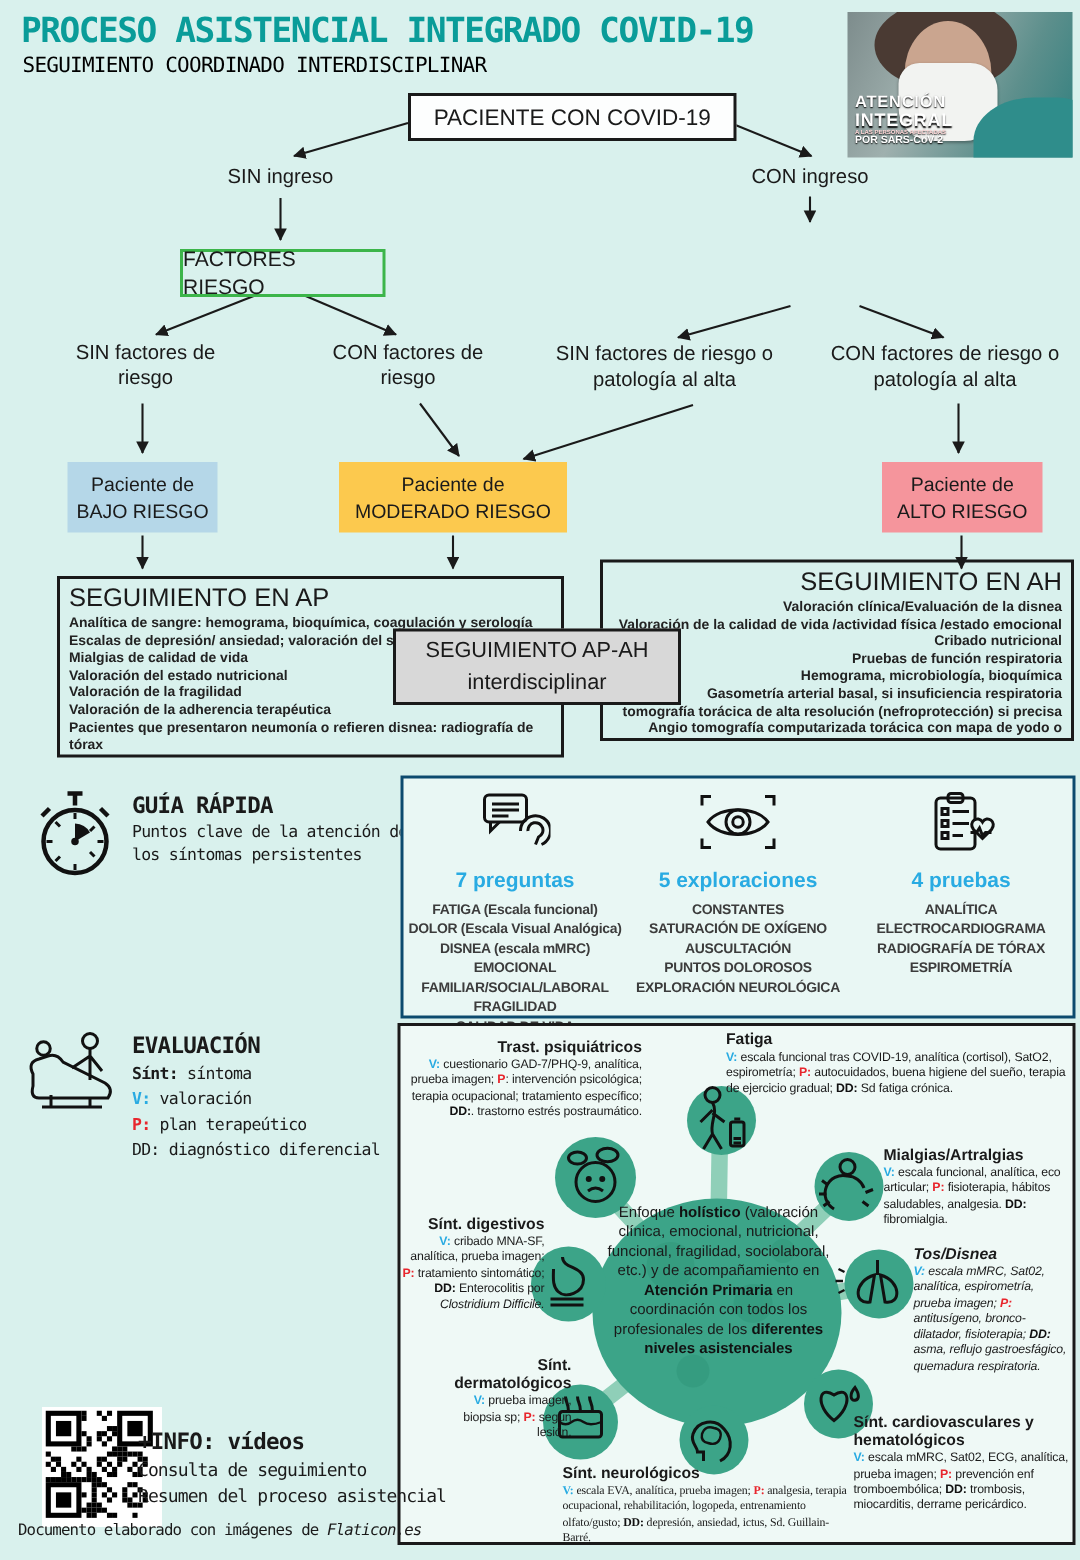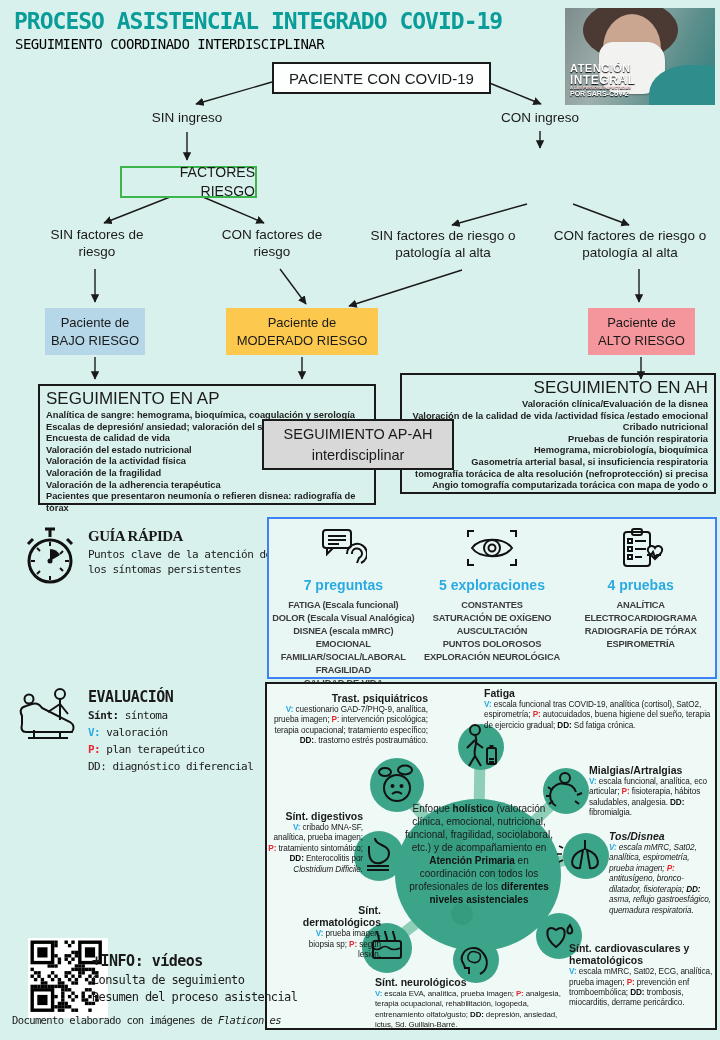--- a/index.html
+++ b/index.html
@@ -16,34 +16,34 @@
   .photo .scrub{position:absolute;right:-14px;bottom:-18px;width:80px;height:58px;border-radius:50% 30% 0 0;background:#2f8d8b;}
   .photo .cap{position:absolute;left:5px;bottom:8px;text-align:left;color:#fff;line-height:1;text-shadow:0 1px 1px #000;}
   .photo .cap .l1{font-size:11px;font-weight:bold;letter-spacing:0.5px;}
   .photo .cap .l2{font-size:12px;font-weight:bold;letter-spacing:0.5px;}
   .photo .cap .l3{font-size:4px;font-weight:bold;color:#ffd9d9;}
   .photo .cap .l4{font-size:7px;font-weight:bold;color:#fff;}
   
   .fbox{background:#fdfefe;border:2px solid #1a1a1a;display:flex;align-items:center;justify-content:center;
         text-align:center;font-size:15px;font-weight:500;}
   .obox{background:transparent;border:2px solid;display:flex;align-items:center;justify-content:center;
-        text-align:right;font-size:14px;font-weight:500;line-height:1.35;}
+        text-align:left;font-size:14px;font-weight:500;line-height:1.35;}
   .flabel{text-align:center;font-size:13.5px;font-weight:500;line-height:1.25;}
   .pbox{display:flex;flex-direction:column;align-items:center;justify-content:center;
         text-align:center;font-size:13px;font-weight:500;line-height:1.35;}
   .segbox{border:2px solid #1a1a1a;background:transparent;padding:3px 6px;}
   .segbox .stitle{font-size:17px;font-weight:500;margin-bottom:1px;}
   .seglist div{font-size:9.3px;font-weight:bold;line-height:11.6px;color:#222;}
   .grayc{background:#d8d8d8;border:2px solid #1a1a1a;display:flex;flex-direction:column;
          align-items:center;justify-content:center;font-size:14.5px;font-weight:500;line-height:1.4;}
   
   .mono{font-family:"DejaVu Sans Mono",monospace;}
-  .gtitle{font-size:15px;font-weight:bold;letter-spacing:-0.5px;font-family:Liberation Serif, serif;}
+  .gtitle{font-size:15px;font-weight:bold;letter-spacing:-0.5px;}
   .gdesc{font-size:11px;line-height:1.35;letter-spacing:-0.5px;}
-  .whitebox{background:#e9f7f4;border:2px solid #3b82f6;}
+  .whitebox{background:#e9f7f4;border:2px solid #0c4a6e;}
   .gcols{display:flex;width:100%;height:100%;}
   .gcol{flex:1;text-align:center;padding-top:8px;}
   .ghead{color:#29abe2;font-size:14px;font-weight:bold;margin:4px 0 6px;}
   .gitems div{font-size:9.3px;font-weight:bold;color:#3c3c3c;line-height:13px;letter-spacing:-0.2px;}
   
   .holbox{background:#eff9f6;border:2px solid #1a1a1a;}
   .hblock{position:absolute;}
   .htitle{font-size:10.5px;font-weight:bold;line-height:1.15;margin-bottom:1px;}
   .hbody{font-size:8.2px;line-height:10.4px;letter-spacing:-0.1px;}
   .hbody b{font-weight:bold;}
@@ -122,23 +122,22 @@
   <div class="abs pbox" style="left:588px;top:308px;width:107px;height:47px;background:#f5959c;">
     <div>Paciente de</div>
     <div>ALTO RIESGO</div>
   </div>
 
   <div class="abs segbox" style="left:38px;top:384px;width:322px;height:111px;">
     <div class="stitle">SEGUIMIENTO EN AP</div>
     <div class="seglist">
         <div>Analítica de sangre: hemograma, bioquímica, coagulación y serología</div>
         <div>Escalas de depresión/ ansiedad; valoración del sueño</div>
-        <div>Encuesta de calidad de vida</div>
+        <div>Mialgias de calidad de vida</div>
         <div>Valoración del estado nutricional</div>
-        <div>Valoración de la actividad física</div>
         <div>Valoración de la fragilidad</div>
         <div>Valoración de la adherencia terapéutica</div>
         <div>Pacientes que presentaron neumonía o refieren disnea: radiografía de tórax</div>
       </div>
   </div>
   <div class="abs segbox" style="left:400px;top:373px;width:300px;height:111px;text-align:right;">
     <div class="stitle">SEGUIMIENTO EN AH</div>
     <div class="seglist">
         <div>Valoración clínica/Evaluación de la disnea</div>
         <div>Valoración de la calidad de vida /actividad física /estado emocional</div>
@@ -374,21 +373,21 @@
       <div class="hbody"><b style="color: rgb(41, 171, 226);">V:</b> escala mMRC, Sat02, analítica, espirometría, prueba imagen; <b style="color: rgb(232, 38, 45);">P:</b> antitusígeno, bronco-dilatador, fisioterapia; <b style="color: rgb(17, 17, 17);">DD:</b> asma, reflujo gastroesfágico, quemadura respiratoria.</div>
     </div>
 
     <div class="hblock" style="left:26px;top:220px;width:88px;text-align:right;">
       <div class="htitle">Sínt. dermatológicos</div>
       <div class="hbody"><b style="color: rgb(41, 171, 226);">V:</b> prueba imagen, biopsia sp; <b style="color: rgb(232, 38, 45);">P:</b> según lesión.</div>
     </div>
 
     <div class="hblock" style="left:108px;top:292px;width:196px;">
       <div class="htitle">Sínt. neurológicos</div>
-      <div class="hbody" style="font-size:7.9px;"><b style="color: rgb(41, 171, 226);">V:</b> escala EVA, analítica, prueba imagen; <b style="color: rgb(232, 38, 45);">P:</b> analgesia, terapia ocupacional, rehabilitación, logopeda, entrenamiento olfato/gusto; <b style="color: rgb(17, 17, 17);">DD:</b> depresión, ansiedad, ictus, Sd. Guillain-Barré.</div>
+      <div class="hbody" style="font-size:7.9px;font-family:Liberation Serif, serif;"><b style="color: rgb(41, 171, 226);">V:</b> escala EVA, analítica, prueba imagen; <b style="color: rgb(232, 38, 45);">P:</b> analgesia, terapia ocupacional, rehabilitación, logopeda, entrenamiento olfato/gusto; <b style="color: rgb(17, 17, 17);">DD:</b> depresión, ansiedad, ictus, Sd. Guillain-Barré.</div>
     </div>
 
     <div class="hblock" style="left:302px;top:258px;width:144px;">
       <div class="htitle">Sínt. cardiovasculares y hematológicos</div>
       <div class="hbody"><b style="color: rgb(41, 171, 226);">V:</b> escala mMRC, Sat02, ECG, analítica, prueba imagen; <b style="color: rgb(232, 38, 45);">P:</b> prevención enf tromboembólica; <b style="color: rgb(17, 17, 17);">DD:</b> trombosis, miocarditis, derrame pericárdico.</div>
     </div>
 
     <div class="hblock center-text" style="left:134px;top:118px;width:156px;">Enfoque <b style="color: rgb(17, 17, 17);">holístico</b> (valoración clínica, emocional, nutricional, funcional, fragilidad, sociolaboral, etc.) y de acompañamiento en <b style="color: rgb(17, 17, 17);">Atención Primaria</b> en coordinación con todos los profesionales  de los <b style="color: rgb(17, 17, 17);">diferentes niveles asistenciales</b></div>
   </div>
 

